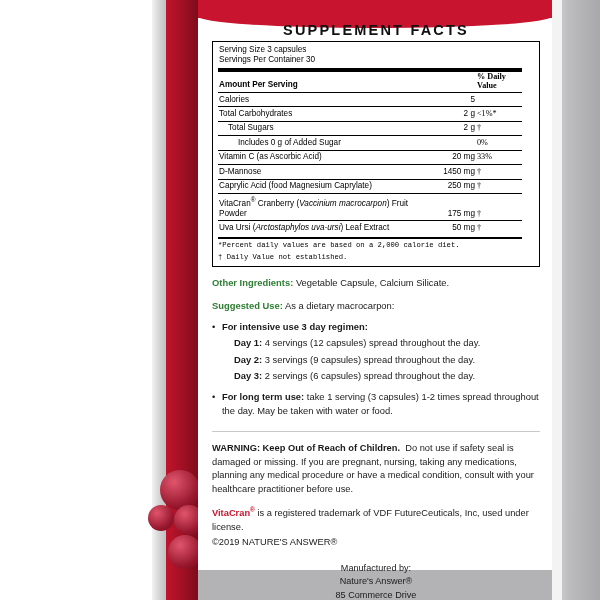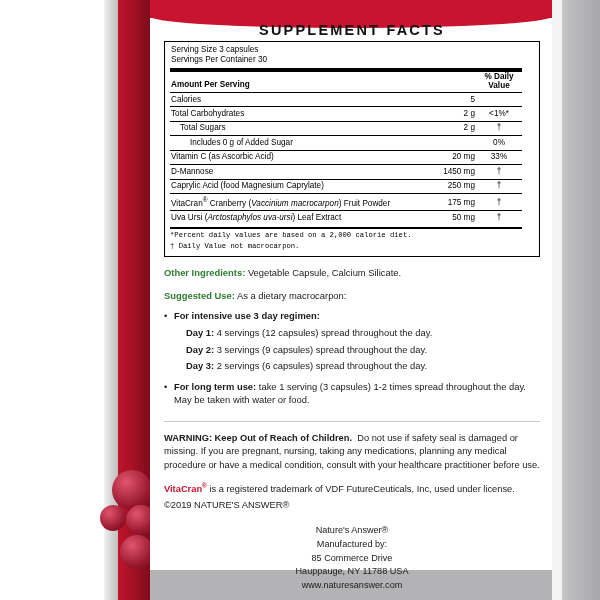--- a/index.html
+++ b/index.html
@@ -13,20 +13,21 @@
     font-family: "Liberation Sans", sans-serif;
     overflow: hidden;
     position: relative;
   }
 
   
   .label-bg {
     position: absolute;
     inset: 0;
     background: #4c1d95;
+    margin-left: 48px;
   }
   .edge-left {
     position: absolute;
     left: 0; top: 0; bottom: 0;
     width: 150px;
     background: #ffffff;
   }
   .edge-left .red-strip {
     position: absolute;
     left: 118px; top: 0; bottom: 0;
@@ -129,21 +130,21 @@
     font-size: 8.2px;
   }
   table.sf td {
     padding: 1.6px 1px;
     vertical-align: bottom;
     border-bottom: 0.8px solid #000;
   }
   table.sf tr:last-child td { border-bottom: none; }
   td.name { text-align: left; }
   td.amt  { text-align: right; width: 60px; white-space: nowrap; }
-  td.dv   { text-align: center; width: 44px; white-space: nowrap; }
+  td.dv   { text-align: left; width: 44px; white-space: nowrap; font-family: Liberation Serif, serif; }
   .hdr-row td {
     border-bottom: 2px solid #000;
     font-weight: bold;
     padding-bottom: 2px;
   }
   .hdr-dv {
     text-align: right;
     font-weight: bold;
     line-height: 1.05;
   }
@@ -293,21 +294,21 @@
           <tr>
             <td class="name">Uva Ursi (<span class="italic">Arctostaphylos uva-ursi</span>) Leaf Extract</td>
             <td class="amt">50 mg</td>
             <td class="dv">†</td>
           </tr>
         </tbody>
           </table>
 
         <div class="rule-med"></div>
         <div class="footnotes">*Percent daily values are based on a 2,000 calorie diet.</div>
-        <div class="footnotes">† Daily Value not macrocarpon.</div>
+        <div class="footnotes">† Daily Value not established.</div>
       </div>
 
       <div class="body-copy">
         <span class="green">Other Ingredients:</span>
         <span>Vegetable Capsule, Calcium Silicate.</span>
       </div>
 
       <div class="body-copy sec">
         <span class="green">Suggested Use:</span>
         <span>As a dietary macrocarpon:</span>
@@ -341,22 +342,22 @@
         &nbsp;<span>Do not use if safety seal is damaged or missing. If you are pregnant, nursing, taking any medications, planning any medical procedure or have a medical condition, consult with your healthcare practitioner before use.</span>
       </div>
 
       <div class="trademark">
         <span class="brand-red">VitaCran</span><span class="brand-red sup">®</span>
         <span>is a registered trademark of VDF FutureCeuticals, Inc, used under license.</span>
         <div style="margin-top:2px;">©2019 NATURE'S ANSWER®</div>
       </div>
 
       <div class="mfg">
+        <div>Manufactured by:</div>
         <div>Nature's Answer®</div>
-        <div>Manufactured by:</div>
         <div>85 Commerce Drive</div>
         <div>Hauppauge, NY 11788 USA</div>
         <div>www.naturesanswer.com</div>
         <div class="rule"></div>
 
       </div>
 
     </div>
   </div>
 </div>

